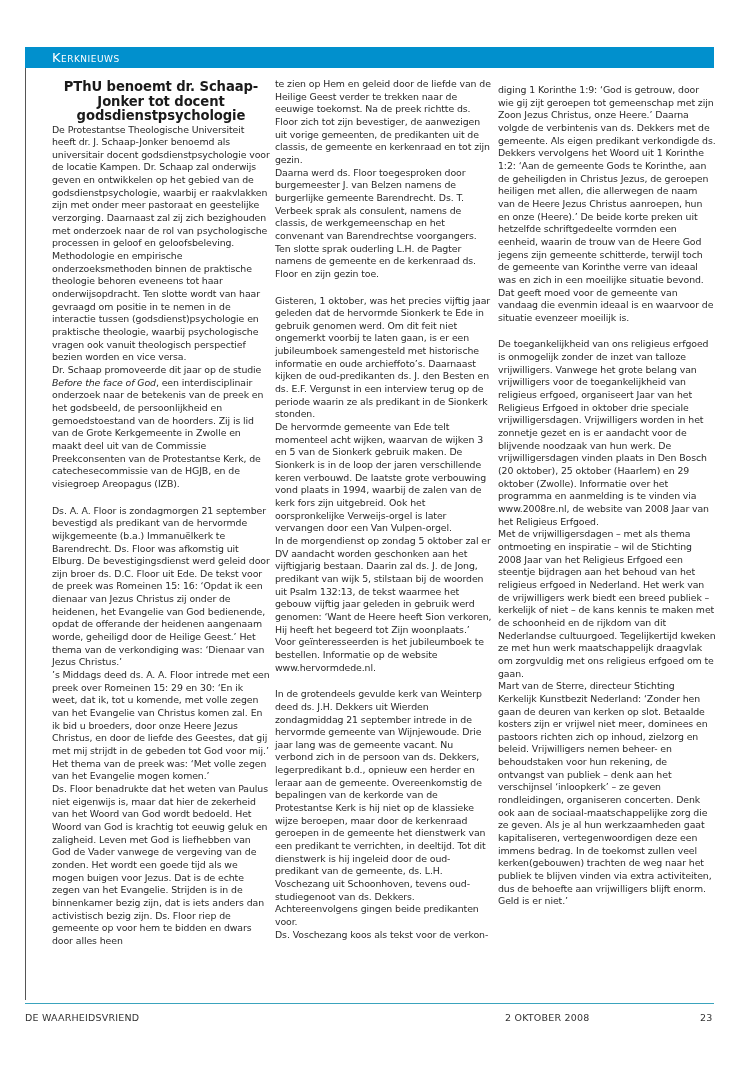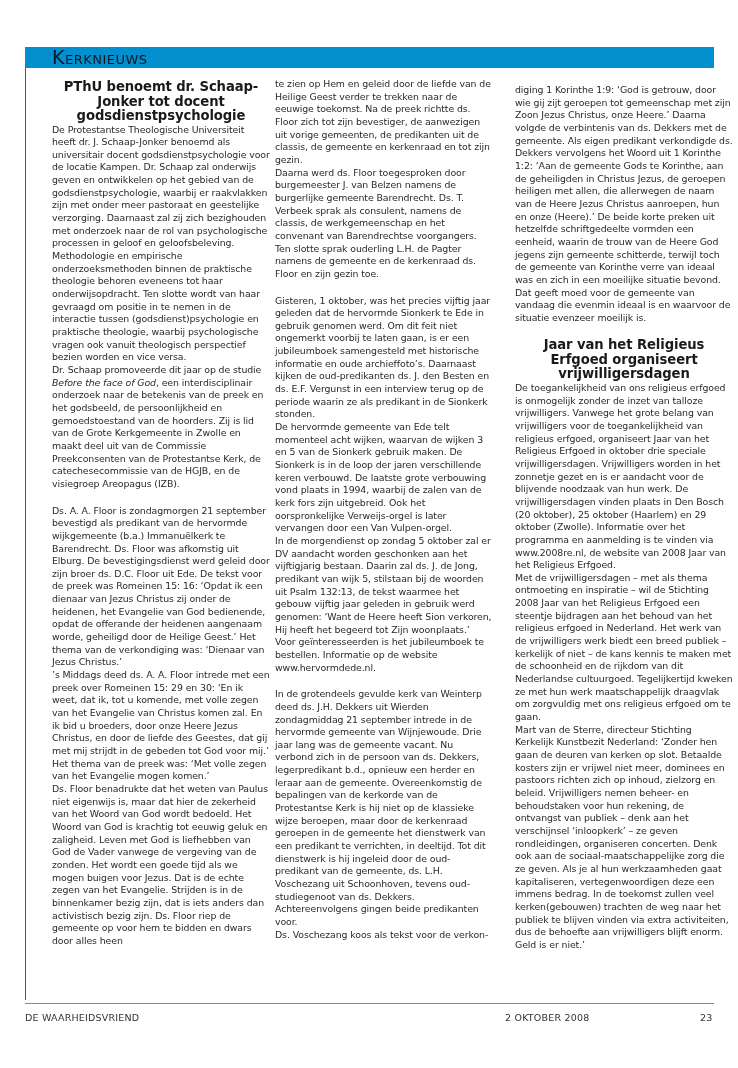--- a/index.html
+++ b/index.html
@@ -1,26 +1,26 @@
 <!DOCTYPE html>
 <html><head>
 <meta charset="utf-8">
 <style>
   html, body { margin: 0; padding: 0; background: #ffffff; }
   body { width: 738px; height: 1068px; position: relative; overflow: hidden;
          font-family: "DejaVu Sans", "Liberation Sans", sans-serif; color: #2a2a2a; }
   .band { position: absolute; left: 25px; top: 47px; width: 689px; height: 21px;
           background: #0190cd; }
-  .band-title { position: absolute; left: 27px; top: 2px; color: #0f172a;
-          font-size: 19px; letter-spacing: 0.5px; font-variant: small-caps; line-height: 17px; }
+  .band-title { position: absolute; left: 27px; top: 2px; color: #ffffff;
+          font-size: 13px; letter-spacing: 0.5px; font-variant: small-caps; line-height: 17px; }
   .left-rule { position: absolute; left: 25px; top: 68px; width: 1px; height: 932px; background: #555; }
   .col { position: absolute; top: 80px; font-size: 9.4px; line-height: 12.65px; letter-spacing: -0.1px; }
   .c1 { left: 52px; width: 218px; }
   .c2 { left: 275px; top: 78px; width: 218px; }
-  .c3 { left: 498px; top: 84px; width: 218px; margin-left: 17px; }
+  .c3 { left: 498px; top: 84px; width: 218px; }
   .col h2 { font-size: 13.2px; line-height: 14.5px; margin: 0; font-weight: bold; color: #1a1a1a;
             letter-spacing: -0.1px; text-align: center; }
   .col p { margin: 0; }
   .col .gap { height: 14px; }
   .col i { font-style: italic; }
   .foot-rule { position: absolute; left: 25px; top: 1003px; width: 689px; height: 1px; background: #3aa3bd; }
   .foot { position: absolute; top: 1012px; font-size: 9.5px; color: #333; letter-spacing: 0.2px; }
   .foot-left { left: 25px; }
   .foot-mid { left: 505px; }
   .foot-right { left: 700px; }
@@ -49,21 +49,20 @@
     <p>Gisteren, 1 oktober, was het precies vijftig jaar geleden dat de hervormde Sionkerk te Ede in gebruik genomen werd. Om dit feit niet ongemerkt voorbij te laten gaan, is er een jubileumboek samengesteld met historische informatie en oude archieffoto’s. Daarnaast kijken de oud-predikanten ds. J. den Besten en ds. E.F. Vergunst in een interview terug op de periode waarin ze als predikant in de Sionkerk stonden.</p>
     <p>De hervormde gemeente van Ede telt momenteel acht wijken, waarvan de wijken 3 en 5 van de Sionkerk gebruik maken. De Sionkerk is in de loop der jaren verschillende keren verbouwd. De laatste grote verbouwing vond plaats in 1994, waarbij de zalen van de kerk fors zijn uitgebreid. Ook het oorspronkelijke Verweijs-orgel is later vervangen door een Van Vulpen-orgel.</p>
     <p>In de morgendienst op zondag 5 oktober zal er DV aandacht worden geschonken aan het vijftigjarig bestaan. Daarin zal ds. J. de Jong, predikant van wijk 5, stilstaan bij de woorden uit Psalm 132:13, de tekst waarmee het gebouw vijftig jaar geleden in gebruik werd genomen: ‘Want de Heere heeft Sion verkoren, Hij heeft het begeerd tot Zijn woonplaats.’ Voor geïnteresseerden is het jubileumboek te bestellen. Informatie op de website www.hervormdede.nl.</p>
     <div class="gap"></div>
     <p>In de grotendeels gevulde kerk van Weinterp deed ds. J.H. Dekkers uit Wierden zondagmiddag 21 september intrede in de hervormde gemeente van Wijnjewoude. Drie jaar lang was de gemeente vacant. Nu verbond zich in de persoon van ds. Dekkers, legerpredikant b.d., opnieuw een herder en leraar aan de gemeente. Overeenkomstig de bepalingen van de kerkorde van de Protestantse Kerk is hij niet op de klassieke wijze beroepen, maar door de kerkenraad geroepen in de gemeente het dienstwerk van een predikant te verrichten, in deeltijd. Tot dit dienstwerk is hij ingeleid door de oud-predikant van de gemeente, ds. L.H. Voschezang uit Schoonhoven, tevens oud-studiegenoot van ds. Dekkers. Achtereenvolgens gingen beide predikanten voor.</p>
     <p>Ds. Voschezang koos als tekst voor de verkon-</p>
   </div>
 <div class="col c3">
     <p>diging 1 Korinthe 1:9: ‘God is getrouw, door wie gij zijt geroepen tot gemeenschap met zijn Zoon Jezus Christus, onze Heere.’ Daarna volgde de verbintenis van ds. Dekkers met de gemeente. Als eigen predikant verkondigde ds. Dekkers vervolgens het Woord uit 1 Korinthe 1:2: ‘Aan de gemeente Gods te Korinthe, aan de geheiligden in Christus Jezus, de geroepen heiligen met allen, die allerwegen de naam van de Heere Jezus Christus aanroepen, hun en onze (Heere).’ De beide korte preken uit hetzelfde schriftgedeelte vormden een eenheid, waarin de trouw van de Heere God jegens zijn gemeente schitterde, terwijl toch de gemeente van Korinthe verre van ideaal was en zich in een moeilijke situatie bevond. Dat geeft moed voor de gemeente van vandaag die evenmin ideaal is en waarvoor de situatie evenzeer moeilijk is.</p>
     <div class="gap"></div>
-    <h2>Jaar van het Religieus Erfgoed organiseert vrijwilligersdagen</h2>
     <p>De toegankelijkheid van ons religieus erfgoed is onmogelijk zonder de inzet van talloze vrijwilligers. Vanwege het grote belang van vrijwilligers voor de toegankelijkheid van religieus erfgoed, organiseert Jaar van het Religieus Erfgoed in oktober drie speciale vrijwilligersdagen. Vrijwilligers worden in het zonnetje gezet en is er aandacht voor de blijvende noodzaak van hun werk. De vrijwilligersdagen vinden plaats in Den Bosch (20 oktober), 25 oktober (Haarlem) en 29 oktober (Zwolle). Informatie over het programma en aanmelding is te vinden via www.2008re.nl, de website van 2008 Jaar van het Religieus Erfgoed.</p>
     <p>Met de vrijwilligersdagen – met als thema ontmoeting en inspiratie –  wil de Stichting 2008 Jaar van het Religieus Erfgoed een steentje bijdragen aan het behoud van het religieus erfgoed in Nederland. Het werk van de vrijwilligers werk biedt een breed publiek – kerkelijk of niet – de kans kennis te maken met de schoonheid en de rijkdom van dit Nederlandse cultuurgoed. Tegelijkertijd kweken ze met hun werk maatschappelijk draagvlak om zorgvuldig met ons religieus erfgoed om te gaan.</p>
     <p>Mart van de Sterre, directeur Stichting Kerkelijk Kunstbezit Nederland: ‘Zonder hen gaan de deuren van kerken op slot. Betaalde kosters zijn er vrijwel niet meer, dominees en pastoors richten zich op inhoud, zielzorg en beleid. Vrijwilligers nemen beheer- en behoudstaken voor hun rekening, de ontvangst van publiek – denk aan het verschijnsel ‘inloopkerk’ – ze geven rondleidingen, organiseren concerten. Denk ook aan de sociaal-maatschappelijke zorg die ze geven. Als je al hun werkzaamheden gaat kapitaliseren, vertegenwoordigen deze een immens bedrag. In de toekomst zullen veel kerken(gebouwen) trachten de weg naar het publiek te blijven vinden via extra activiteiten, dus de behoefte aan vrijwilligers blijft enorm. Geld is er niet.’</p>
   </div>
 
 <div class="foot-rule"></div>
 <div class="foot foot-left">DE WAARHEIDSVRIEND</div>
 <div class="foot foot-mid">2 OKTOBER 2008</div>
 <div class="foot foot-right">23</div>
 

